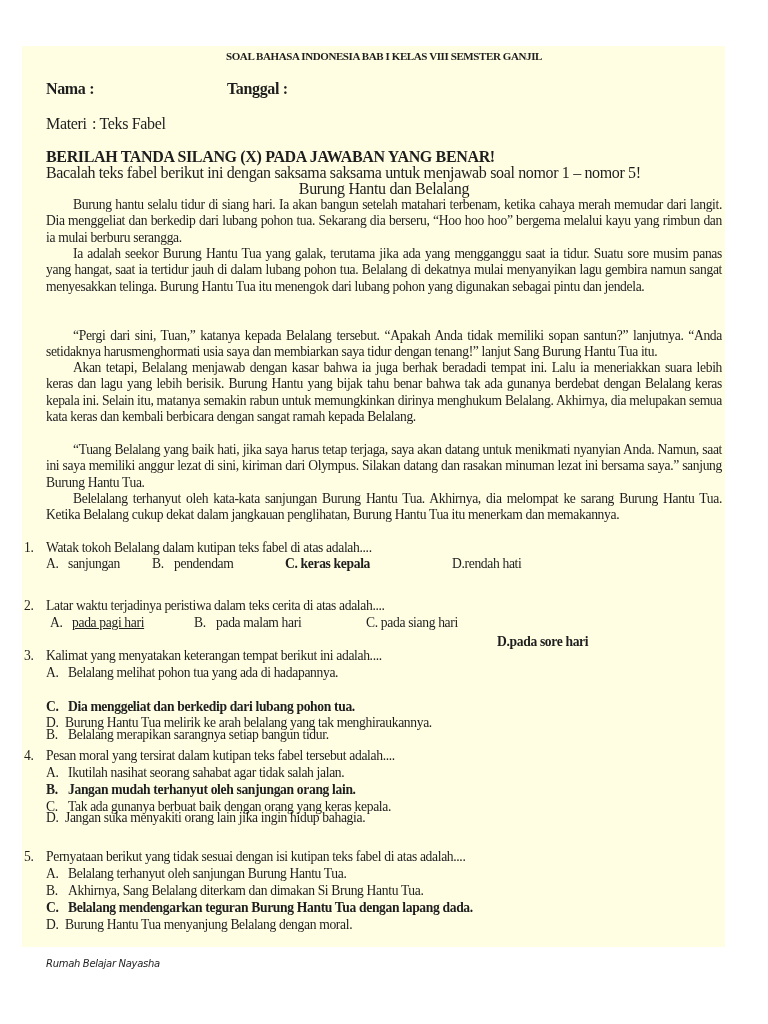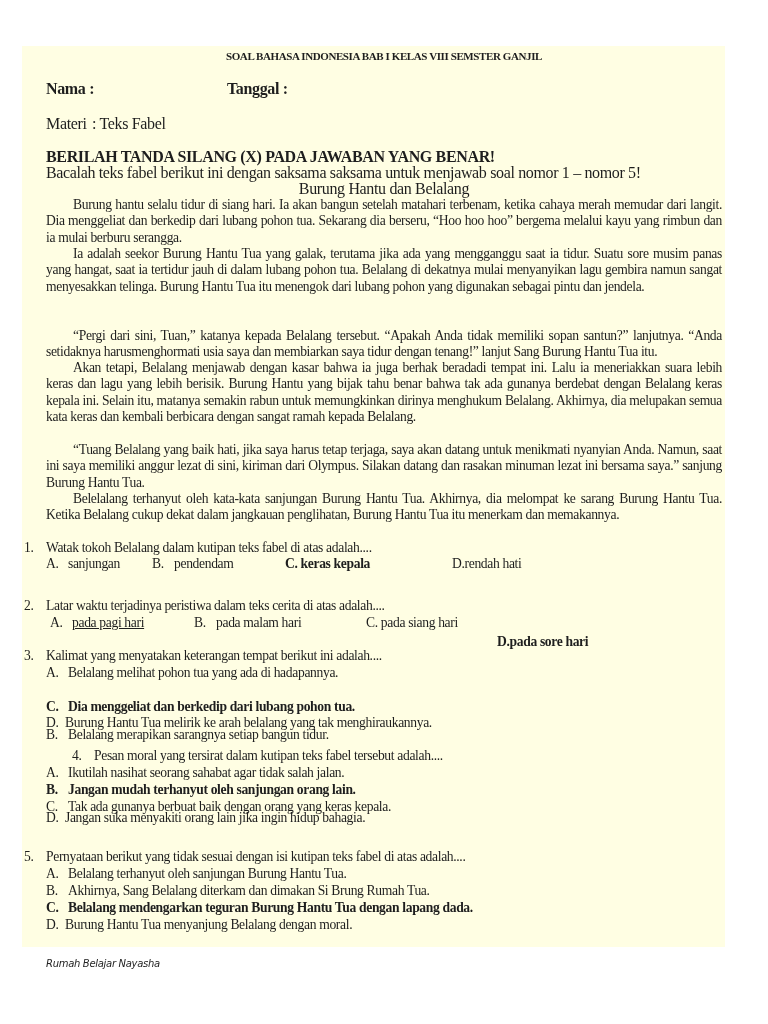--- a/index.html
+++ b/index.html
@@ -67,31 +67,31 @@
   <div class="opt bold" style="left:451px; top:588px;"><span>D.</span><span>pada sore hari</span></div>
 
   <div class="q" style="top:602px;">
     <span class="num">3.</span><span>Kalimat yang  menyatakan keterangan tempat berikut ini adalah....</span>
   </div>
   <div class="opt" style="left:0; top:619px;"><span class="letter">A.</span><span>Belalang melihat pohon tua yang ada di hadapannya.</span></div>
   <div class="opt" style="left:0; top:636px;margin-top:45px;"><span class="letter">B.</span><span>Belalang merapikan sarangnya setiap bangun tidur.</span></div>
   <div class="opt bold" style="left:0; top:653px;"><span class="letter">C.</span><span>Dia menggeliat dan berkedip dari lubang pohon tua.</span></div>
   <div class="opt" style="left:0; top:669px;"><span class="letter" style="width:19px">D.</span><span>Burung Hantu Tua melirik ke arah belalang yang tak menghiraukannya.</span></div>
 
-  <div class="q" style="top:702px;margin-left:48px;">
+  <div class="q" style="top:702px;">
     <span class="num">4.</span><span>Pesan moral yang tersirat dalam kutipan teks fabel tersebut adalah....</span>
   </div>
   <div class="opt" style="left:0; top:719px;"><span class="letter">A.</span><span>Ikutilah nasihat seorang sahabat agar tidak salah jalan.</span></div>
   <div class="opt bold" style="left:0; top:736px;"><span class="letter">B.</span><span>Jangan mudah terhanyut oleh sanjungan orang lain.</span></div>
   <div class="opt" style="left:0; top:753px;"><span class="letter">C.</span><span>Tak ada gunanya berbuat baik dengan orang yang keras kepala.</span></div>
   <div class="opt" style="left:0; top:764px;"><span class="letter" style="width:19px">D.</span><span>Jangan suka menyakiti orang lain jika ingin hidup bahagia.</span></div>
 
   <div class="q" style="top:803px;">
     <span class="num">5.</span><span>Pernyataan berikut yang tidak sesuai dengan isi kutipan teks fabel di atas adalah....</span>
   </div>
   <div class="opt" style="left:0; top:820px;"><span class="letter">A.</span><span>Belalang terhanyut oleh sanjungan Burung Hantu Tua.</span></div>
-  <div class="opt" style="left:0; top:837px;"><span class="letter">B.</span><span>Akhirnya, Sang Belalang diterkam dan dimakan Si Brung Rumah Tua.</span></div>
+  <div class="opt" style="left:0; top:837px;"><span class="letter">B.</span><span>Akhirnya, Sang Belalang diterkam dan dimakan Si Brung Hantu Tua.</span></div>
   <div class="opt bold" style="left:0; top:854px;"><span class="letter">C.</span><span>Belalang mendengarkan teguran Burung Hantu Tua dengan lapang dada.</span></div>
   <div class="opt" style="left:0; top:871px;"><span class="letter" style="width:19px">D.</span><span>Burung Hantu Tua menyanjung Belalang dengan moral.</span></div>
 
 </div>
 
 <div class="footer">Rumah Belajar Nayasha</div>
 
 </body></html>

